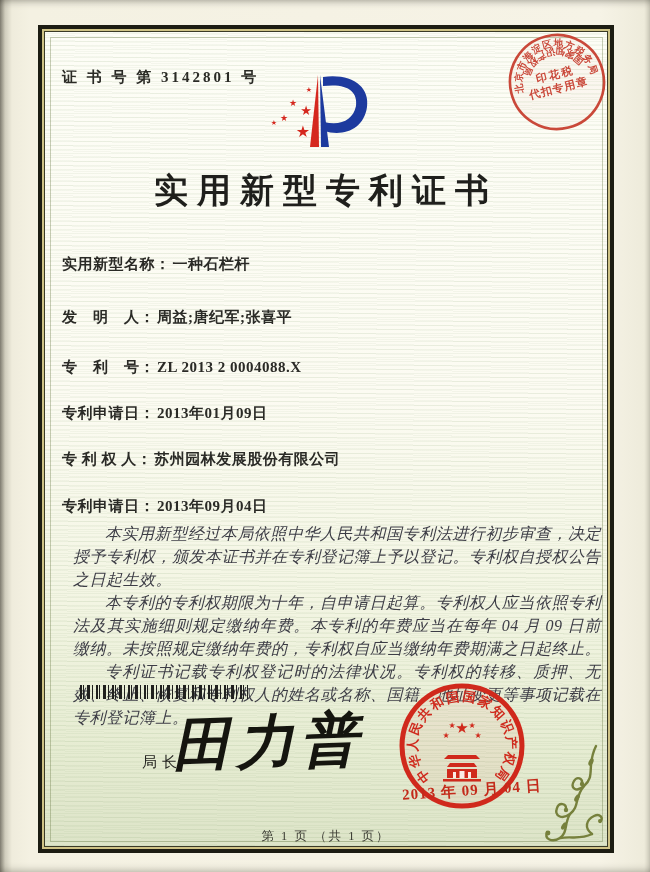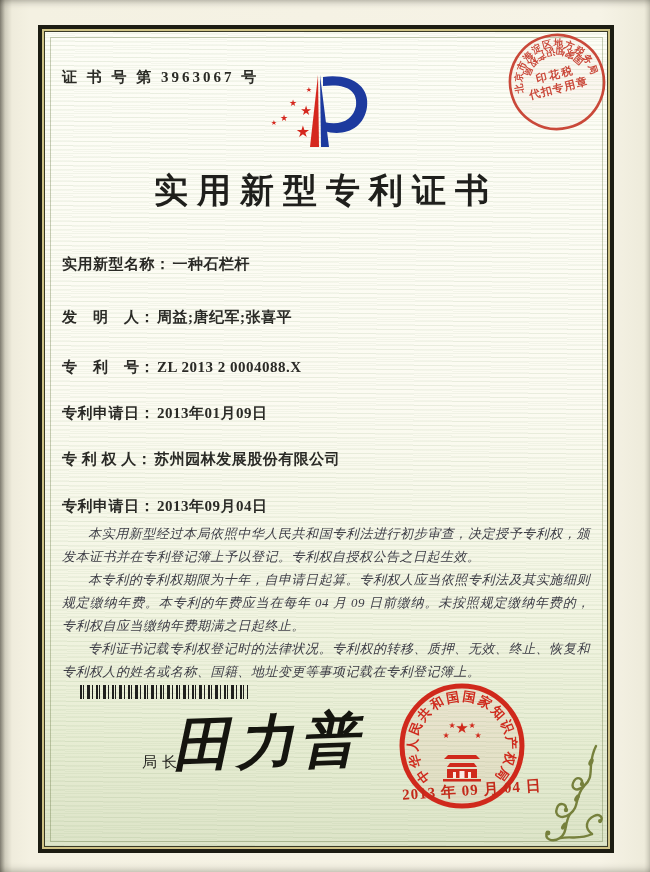--- a/index.html
+++ b/index.html
@@ -18,21 +18,21 @@
            linear-gradient(180deg,#fdfdf6 0%,#fcfbf2 45%,#f3f5e3 70%,#e6ecd2 88%,#dde4c8 100%);}
   .inner-line{position:absolute;left:50px;top:37px;width:551px;height:803px;
          border:1px solid rgba(96,116,60,.35);pointer-events:none;}
   .content{position:absolute;inset:0;}
   .abs{position:absolute;}
   .cert-no{left:62px;top:68px;font-size:15px;font-weight:600;letter-spacing:3px;color:#2b2b26;}
   .title{left:38px;top:168px;width:576px;text-align:center;font-size:34px;font-weight:bold;
          letter-spacing:9px;color:#1f1f1c;}
   .row{left:62px;width:520px;font-size:15px;font-weight:600;color:#2a2a26;letter-spacing:.5px;}
   .row .fvalue{margin-left:2px;}
-  .paras{left:62px;top:522px;width:528px;font-size:13px;line-height:23px;color:#3d3d46;
+  .paras{left:73px;top:522px;width:528px;font-size:16px;line-height:23px;color:#3d3d46;
          text-align:justify;font-style:italic;letter-spacing:.5px;}
   .paras p{margin:0;text-indent:2em;}
   .barcode{left:80px;top:685px;width:168px;height:14px;
          background:repeating-linear-gradient(90deg,#20201e 0 2px,transparent 2px 3px,#20201e 3px 4px,
            transparent 4px 7px,#20201e 7px 10px,transparent 10px 12px,#20201e 12px 13px,transparent 13px 16px);}
   .sig-title{left:142px;top:753px;font-size:15px;letter-spacing:5px;color:#23231f;}
   .sig-name{left:172px;top:704px;font-size:58px;font-weight:bold;font-style:italic;color:#15150f;
          letter-spacing:6px;transform:rotate(-2deg);font-family:"DejaVu Serif",serif;}
   .seal-svg{left:398px;top:676px;width:148px;height:148px;}
   .seal-date{left:392px;top:781px;width:160px;text-align:center;font-size:15px;font-weight:bold;
@@ -48,21 +48,21 @@
 
 <div class="page">
 
   <div class="frame">
     <div class="frame-bg"></div>
   </div>
   <div class="inner-line"></div>
 
   <div class="content">
 
-    <div class="abs cert-no">证 书 号 第 3963067 号</div>
+    <div class="abs cert-no">证 书 号 第 3142801 号</div>
 
     <svg class="abs logo-svg" viewBox="0 0 150 112" aria-hidden="true">
       <polygon points="66,23 67,95 58,95" fill="#d5281e"></polygon>
       <polygon points="68,23 77,95 69,95" fill="#1d3a9e"></polygon>
       <path d="M71,25 C100,21 118,35 115,55 C112,77 92,85 72,79 L72,70 C89,74 101,68 104,54 C106,39 95,31 71,34 Z" fill="#1d3a9e"></path>
       <g fill="#d5281e" text-anchor="middle">
         <text x="57" y="40" font-size="7">★</text>
         <text x="41" y="54" font-size="9">★</text>
         <text x="54" y="63" font-size="13">★</text>
         <text x="32" y="69" font-size="9">★</text>
@@ -156,15 +156,16 @@
         <circle cx="48" cy="44" r="2.2"></circle>
         <circle cx="32" cy="70" r="2.2"></circle>
         <circle cx="14" cy="93" r="2.4"></circle>
         <circle cx="66" cy="81" r="2"></circle>
         <ellipse cx="57" cy="22" rx="2.2" ry="4" transform="rotate(25 57 22)"></ellipse>
         <ellipse cx="43" cy="58" rx="2.2" ry="4" transform="rotate(30 43 58)"></ellipse>
         <ellipse cx="30" cy="86" rx="2.2" ry="4" transform="rotate(35 30 86)"></ellipse>
       </g>
     </svg>
 
+    <div class="abs footer">第 1 页 （共 1 页）</div>
 
   </div>
 </div>
 
 </body></html>

